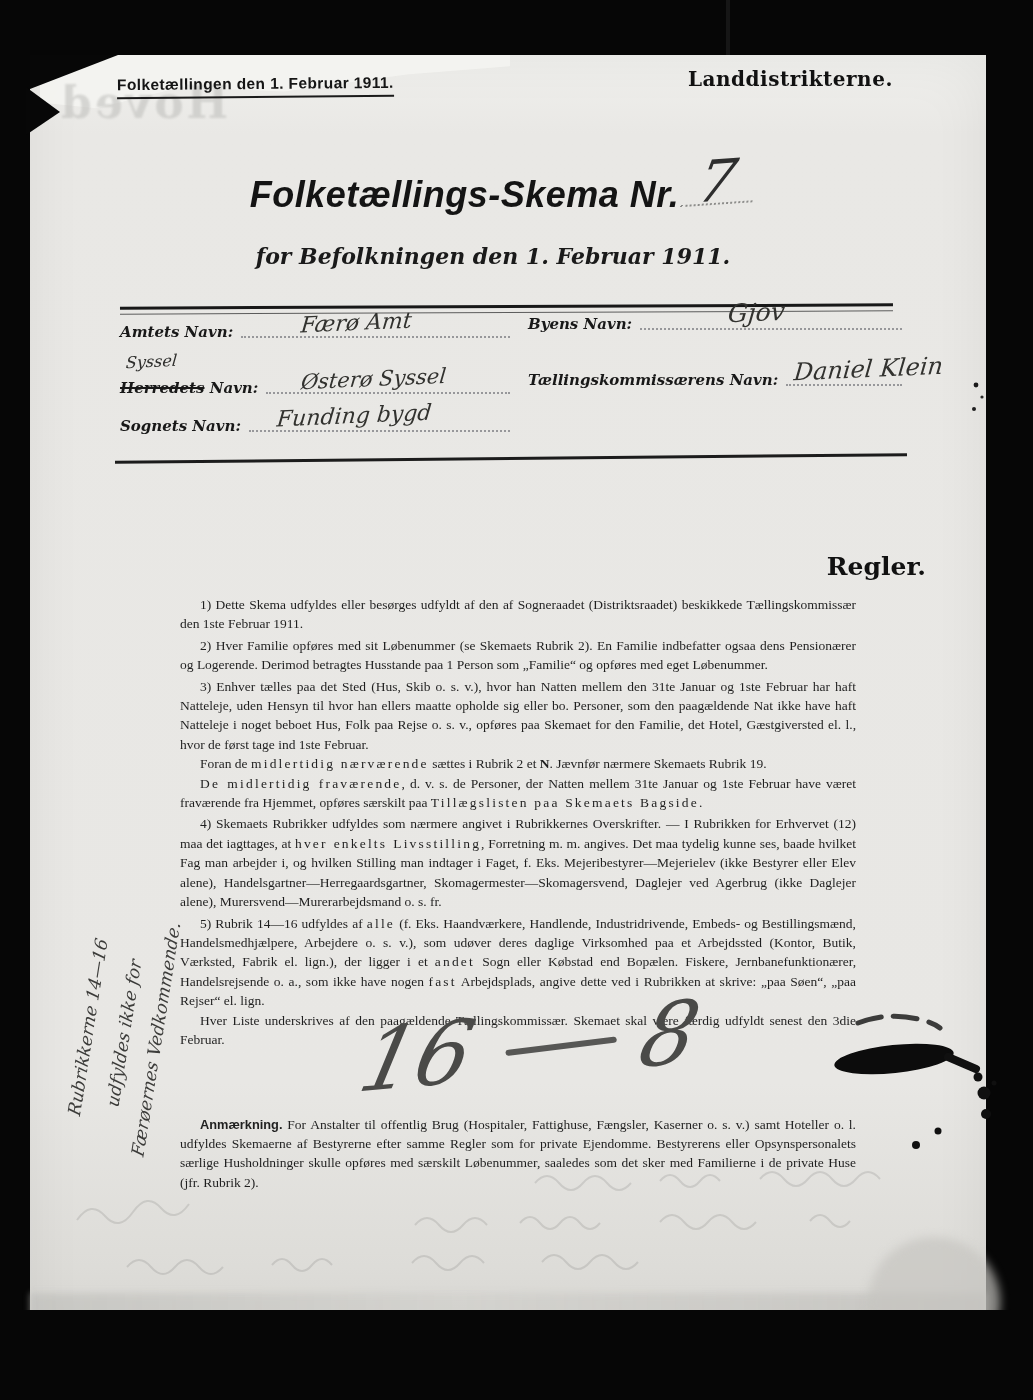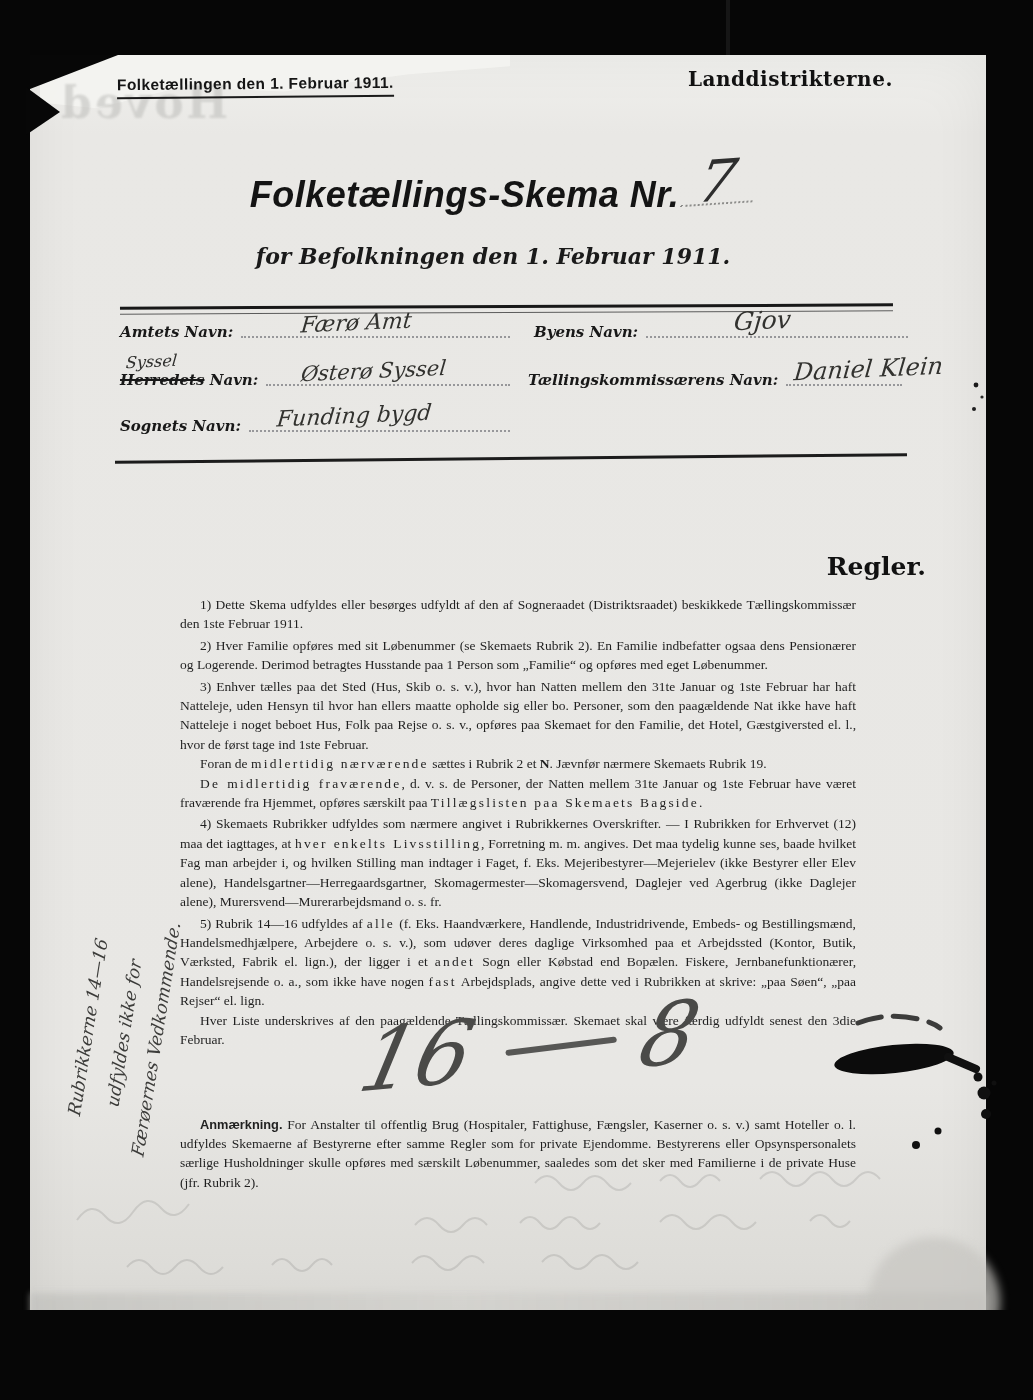--- a/index.html
+++ b/index.html
@@ -109,29 +109,29 @@
     <div class="subtitle">for Befolkningen den 1. Februar 1911.</div>
 
     <div class="rule1"></div>
 
     <div class="frow" style="left:90px;top:268px;width:392px;">
       <span class="flabel">Amtets Navn:</span>
       <span class="dotline">
         <span class="hw" style="left:60px;bottom:1px;font-size:22px;">Færø Amt</span>
       </span>
     </div>
-    <div class="frow" style="left:498px;top:268px;width:376px;margin-left:6px;">
+    <div class="frow" style="left:498px;top:260px;width:376px;">
       <span class="flabel">Byens Navn:</span>
       <span class="dotline">
         <span class="hw" style="left:88px;bottom:1px;font-size:25px;">Gjov</span>
       </span>
     </div>
 
     <div class="hw-corr">Syssel</div>
-    <div class="frow" style="left:90px;top:316px;width:392px;justify-content:center;">
+    <div class="frow" style="left:90px;top:324px;width:392px;justify-content:center;">
       <span class="flabel"><span class="struck">Herredets</span>&nbsp;<span>Navn:</span></span>
       <span class="dotline">
         <span class="hw" style="left:35px;bottom:1px;font-size:21px;">Østerø Syssel</span>
       </span>
     </div>
     <div class="frow" style="left:498px;top:316px;width:376px;">
       <span class="flabel">Tællingskommissærens Navn:</span>
       <span class="dotline">
         <span class="hw" style="left:8px;bottom:1px;font-size:24px;">Daniel Klein</span>
       </span>

